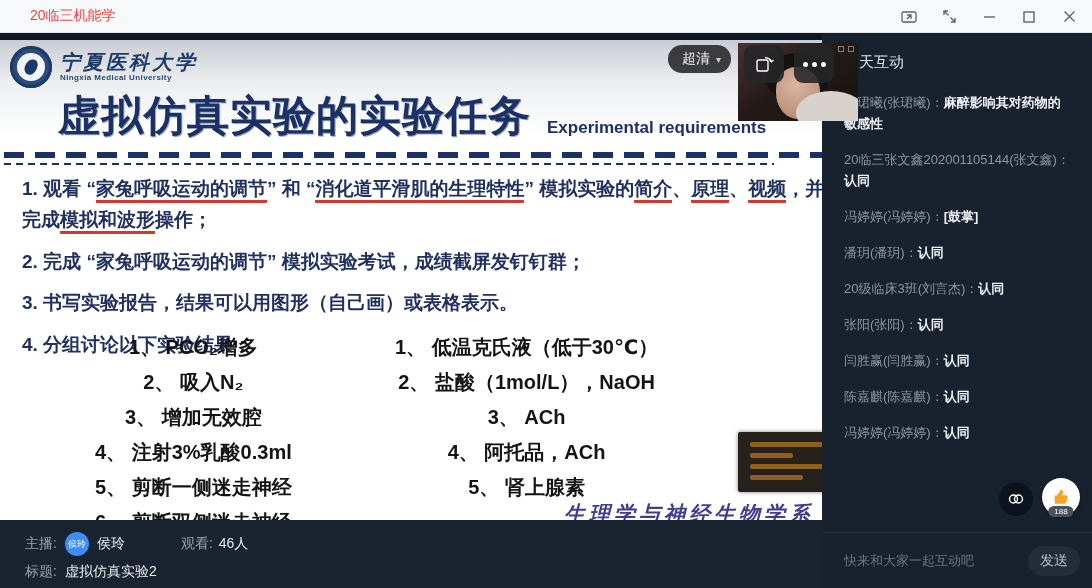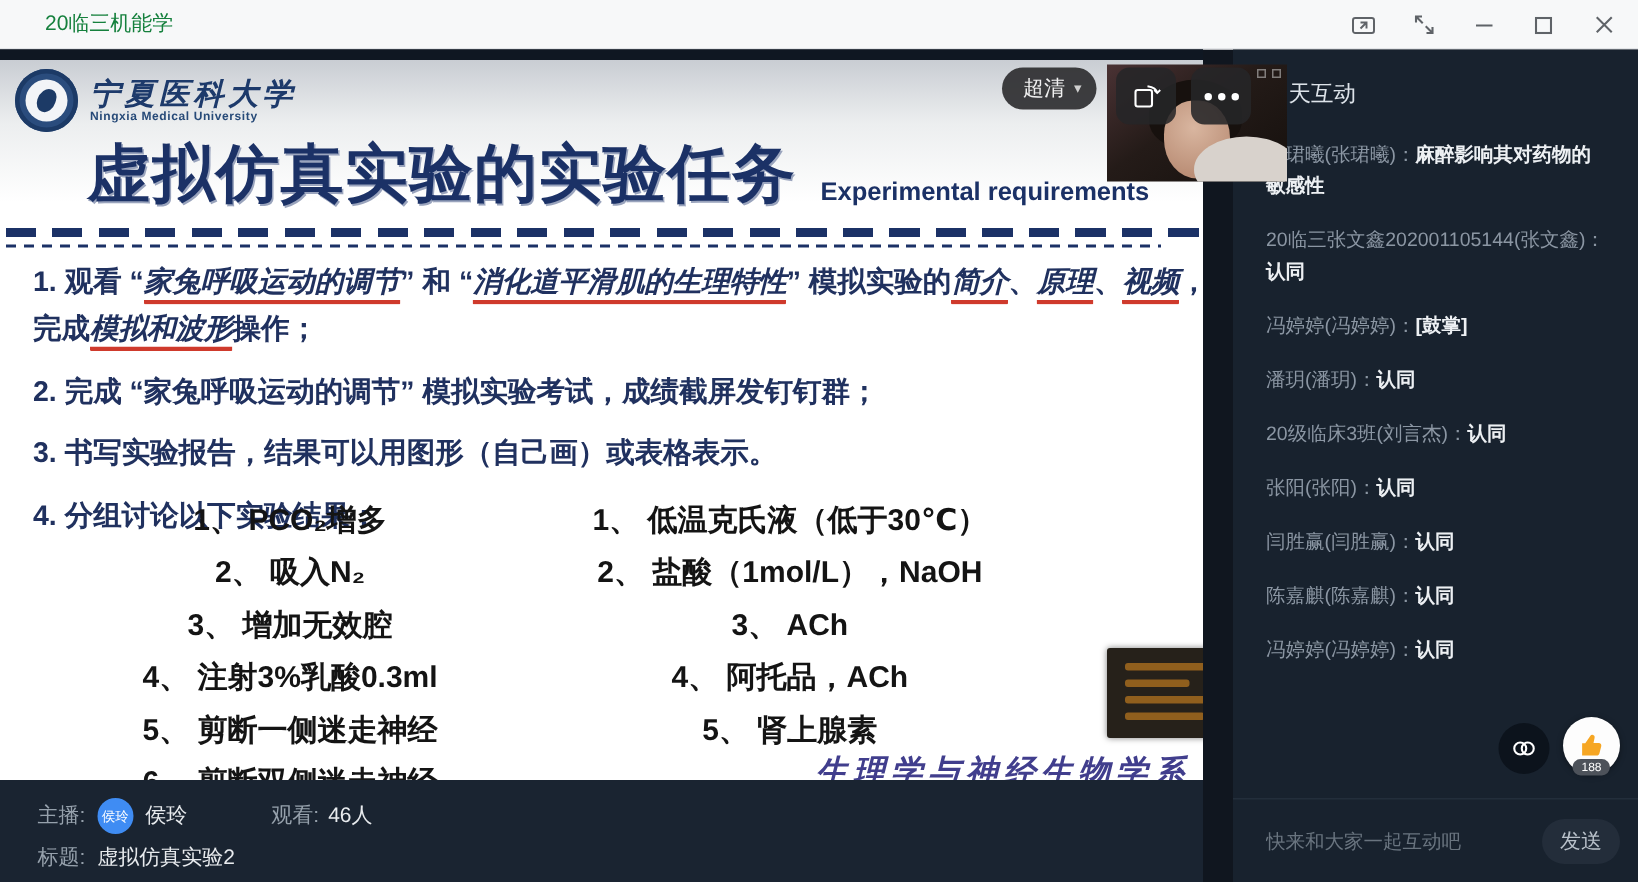--- a/index.html
+++ b/index.html
@@ -2,28 +2,28 @@
 <html><head>
 <meta charset="utf-8">
 <style>
   * { margin:0; padding:0; box-sizing:border-box; }
   html,body { width:1092px; height:588px; overflow:hidden;
     font-family:"Liberation Sans","DejaVu Sans",sans-serif; background:#10161f; }
 
   
   .titlebar { height:33px; background:#f7f8f9; border-bottom:1px solid #e3e5e8;
     display:flex; align-items:center; position:relative; }
-  .titlebar-title { margin-left:30px; font-size:14px; color:#15803d; }
+  .titlebar-title { margin-left:30px; font-size:14px; color:#ef4444; }
   .win-controls { position:absolute; right:10px; top:0; height:33px; display:flex; align-items:center; gap:14px; }
   .win-btn { width:26px; height:26px; display:flex; align-items:center; justify-content:center;
     color:#5f6368; cursor:pointer; }
   .win-btn svg { stroke:#5f6368; }
 
   
-  .main { display:flex; height:555px;gap:20px; }
+  .main { display:flex; height:555px; }
   .stage { width:858px; display:flex; flex-direction:column; background:#0f1722; position:relative; }
   .stage-top-strip { height:7px; background:#0f1722; }
 
   
   .slide { height:480px; position:relative; overflow:hidden;
     background:linear-gradient(180deg,#c9cdd3 0,#eceeef 42px,#ffffff 95px); }
   .logo-row { position:absolute; left:10px; top:6px; display:flex; gap:8px; align-items:center; }
   .emblem { width:42px; height:42px; border-radius:50%; background:#2a4c7d; position:relative; flex:0 0 auto;
     box-shadow:inset 0 0 0 3px #1c3a66; }
   .emblem::after { content:""; position:absolute; left:7px; top:7px; width:28px; height:28px;
@@ -40,21 +40,21 @@
   .slide-title-en { font-size:17px; font-weight:bold; color:#1b3166; padding-bottom:6px; white-space:nowrap; }
 
   .rule1 { position:absolute; left:4px; top:112px; width:828px; height:6px;
     background:repeating-linear-gradient(90deg,#1b3166 0 20px,transparent 20px 31px); }
   .rule2 { position:absolute; left:4px; top:123px; width:770px; height:2px;
     background:repeating-linear-gradient(90deg,#1b3166 0 7px,transparent 7px 12px); }
 
   .slide-body { position:absolute; left:22px; top:134px; width:812px;
     color:#20315f; font-weight:bold; font-size:19px; line-height:1.62; }
   .slide-body p { margin-bottom:11px; }
-  .ru { border-bottom:3px solid #cf3a2c; padding-bottom:1px; border-radius:1px;font-style:italic; }
+  .ru { border-bottom:3px solid #cf3a2c; padding-bottom:1px; border-radius:1px; }
 
   .col { position:absolute; top:292px; font-size:20px; font-weight:bold; color:#141414; }
   .col-left  { left:95px; }
   .col-right { left:395px; }
   .col .li { height:35px; line-height:30px; white-space:nowrap;text-align:center; }
 
   .inset-note { position:absolute; left:738px; top:392px; width:118px; height:60px;
     background:#26211a; border-radius:2px; box-shadow:0 0 4px rgba(0,0,0,.5);
     padding:10px 10px 0 12px; }
   .inset-note .bar { height:5px; border-radius:2px; background:#b4741f; opacity:.75; margin-bottom:6px; }

